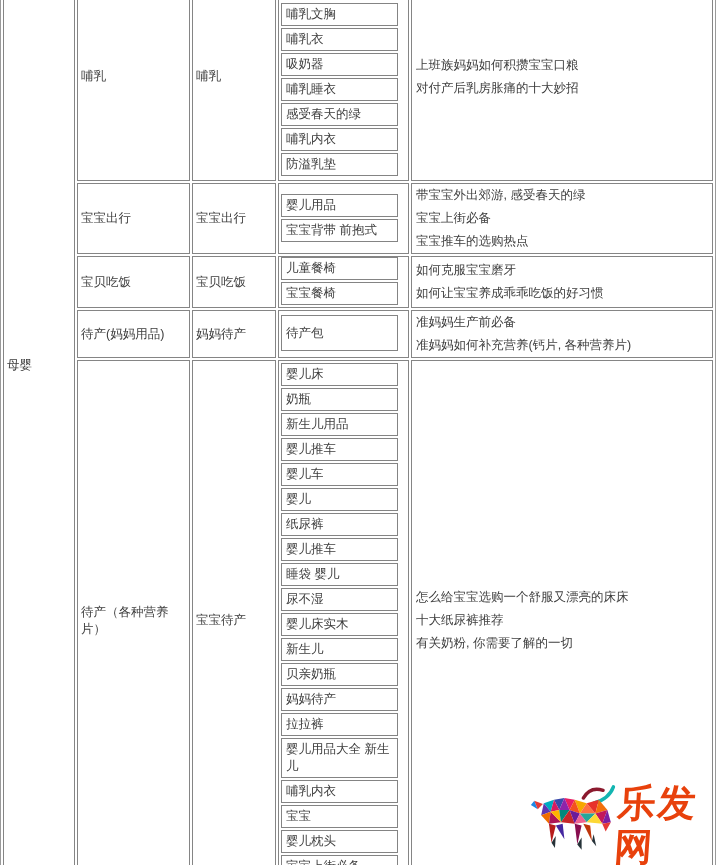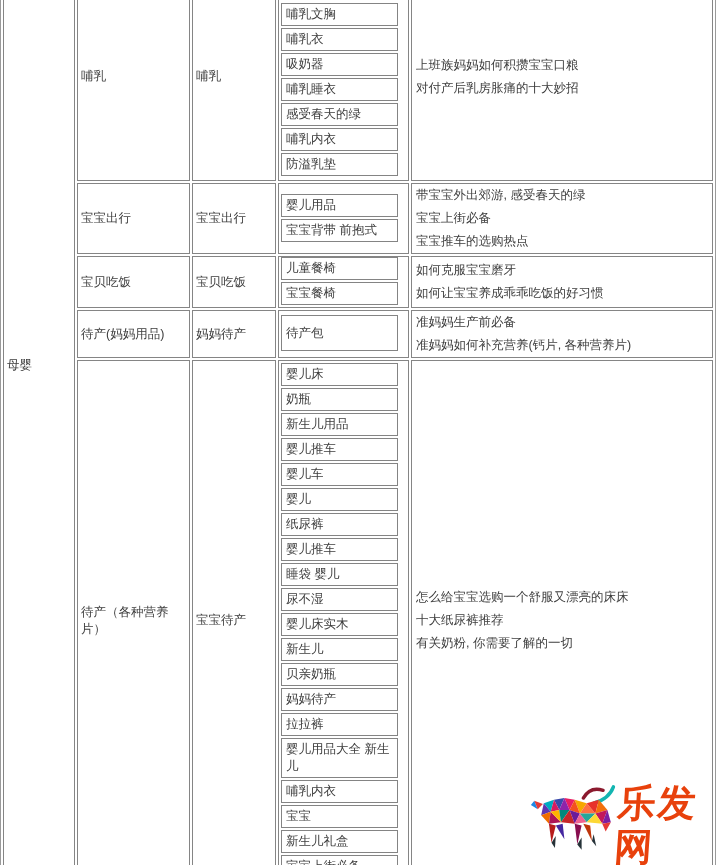--- a/index.html
+++ b/index.html
@@ -159,21 +159,21 @@
               <div class="kw">睡袋 婴儿</div>
               <div class="kw">尿不湿</div>
               <div class="kw">婴儿床实木</div>
               <div class="kw">新生儿</div>
               <div class="kw">贝亲奶瓶</div>
               <div class="kw">妈妈待产</div>
               <div class="kw">拉拉裤</div>
               <div class="kw">婴儿用品大全 新生儿</div>
               <div class="kw">哺乳内衣</div>
               <div class="kw">宝宝</div>
-              <div class="kw">新生儿礼盒</div>
+              <div class="kw">婴儿枕头</div>
               <div class="kw">宝宝上街必备</div>
             </div>
       </td>
       <td class="c5">怎么给宝宝选购一个舒服又漂亮的床床
 十大纸尿裤推荐
 有关奶粉, 你需要了解的一切</td>
     </tr>
 
   </tbody>
     </table>

